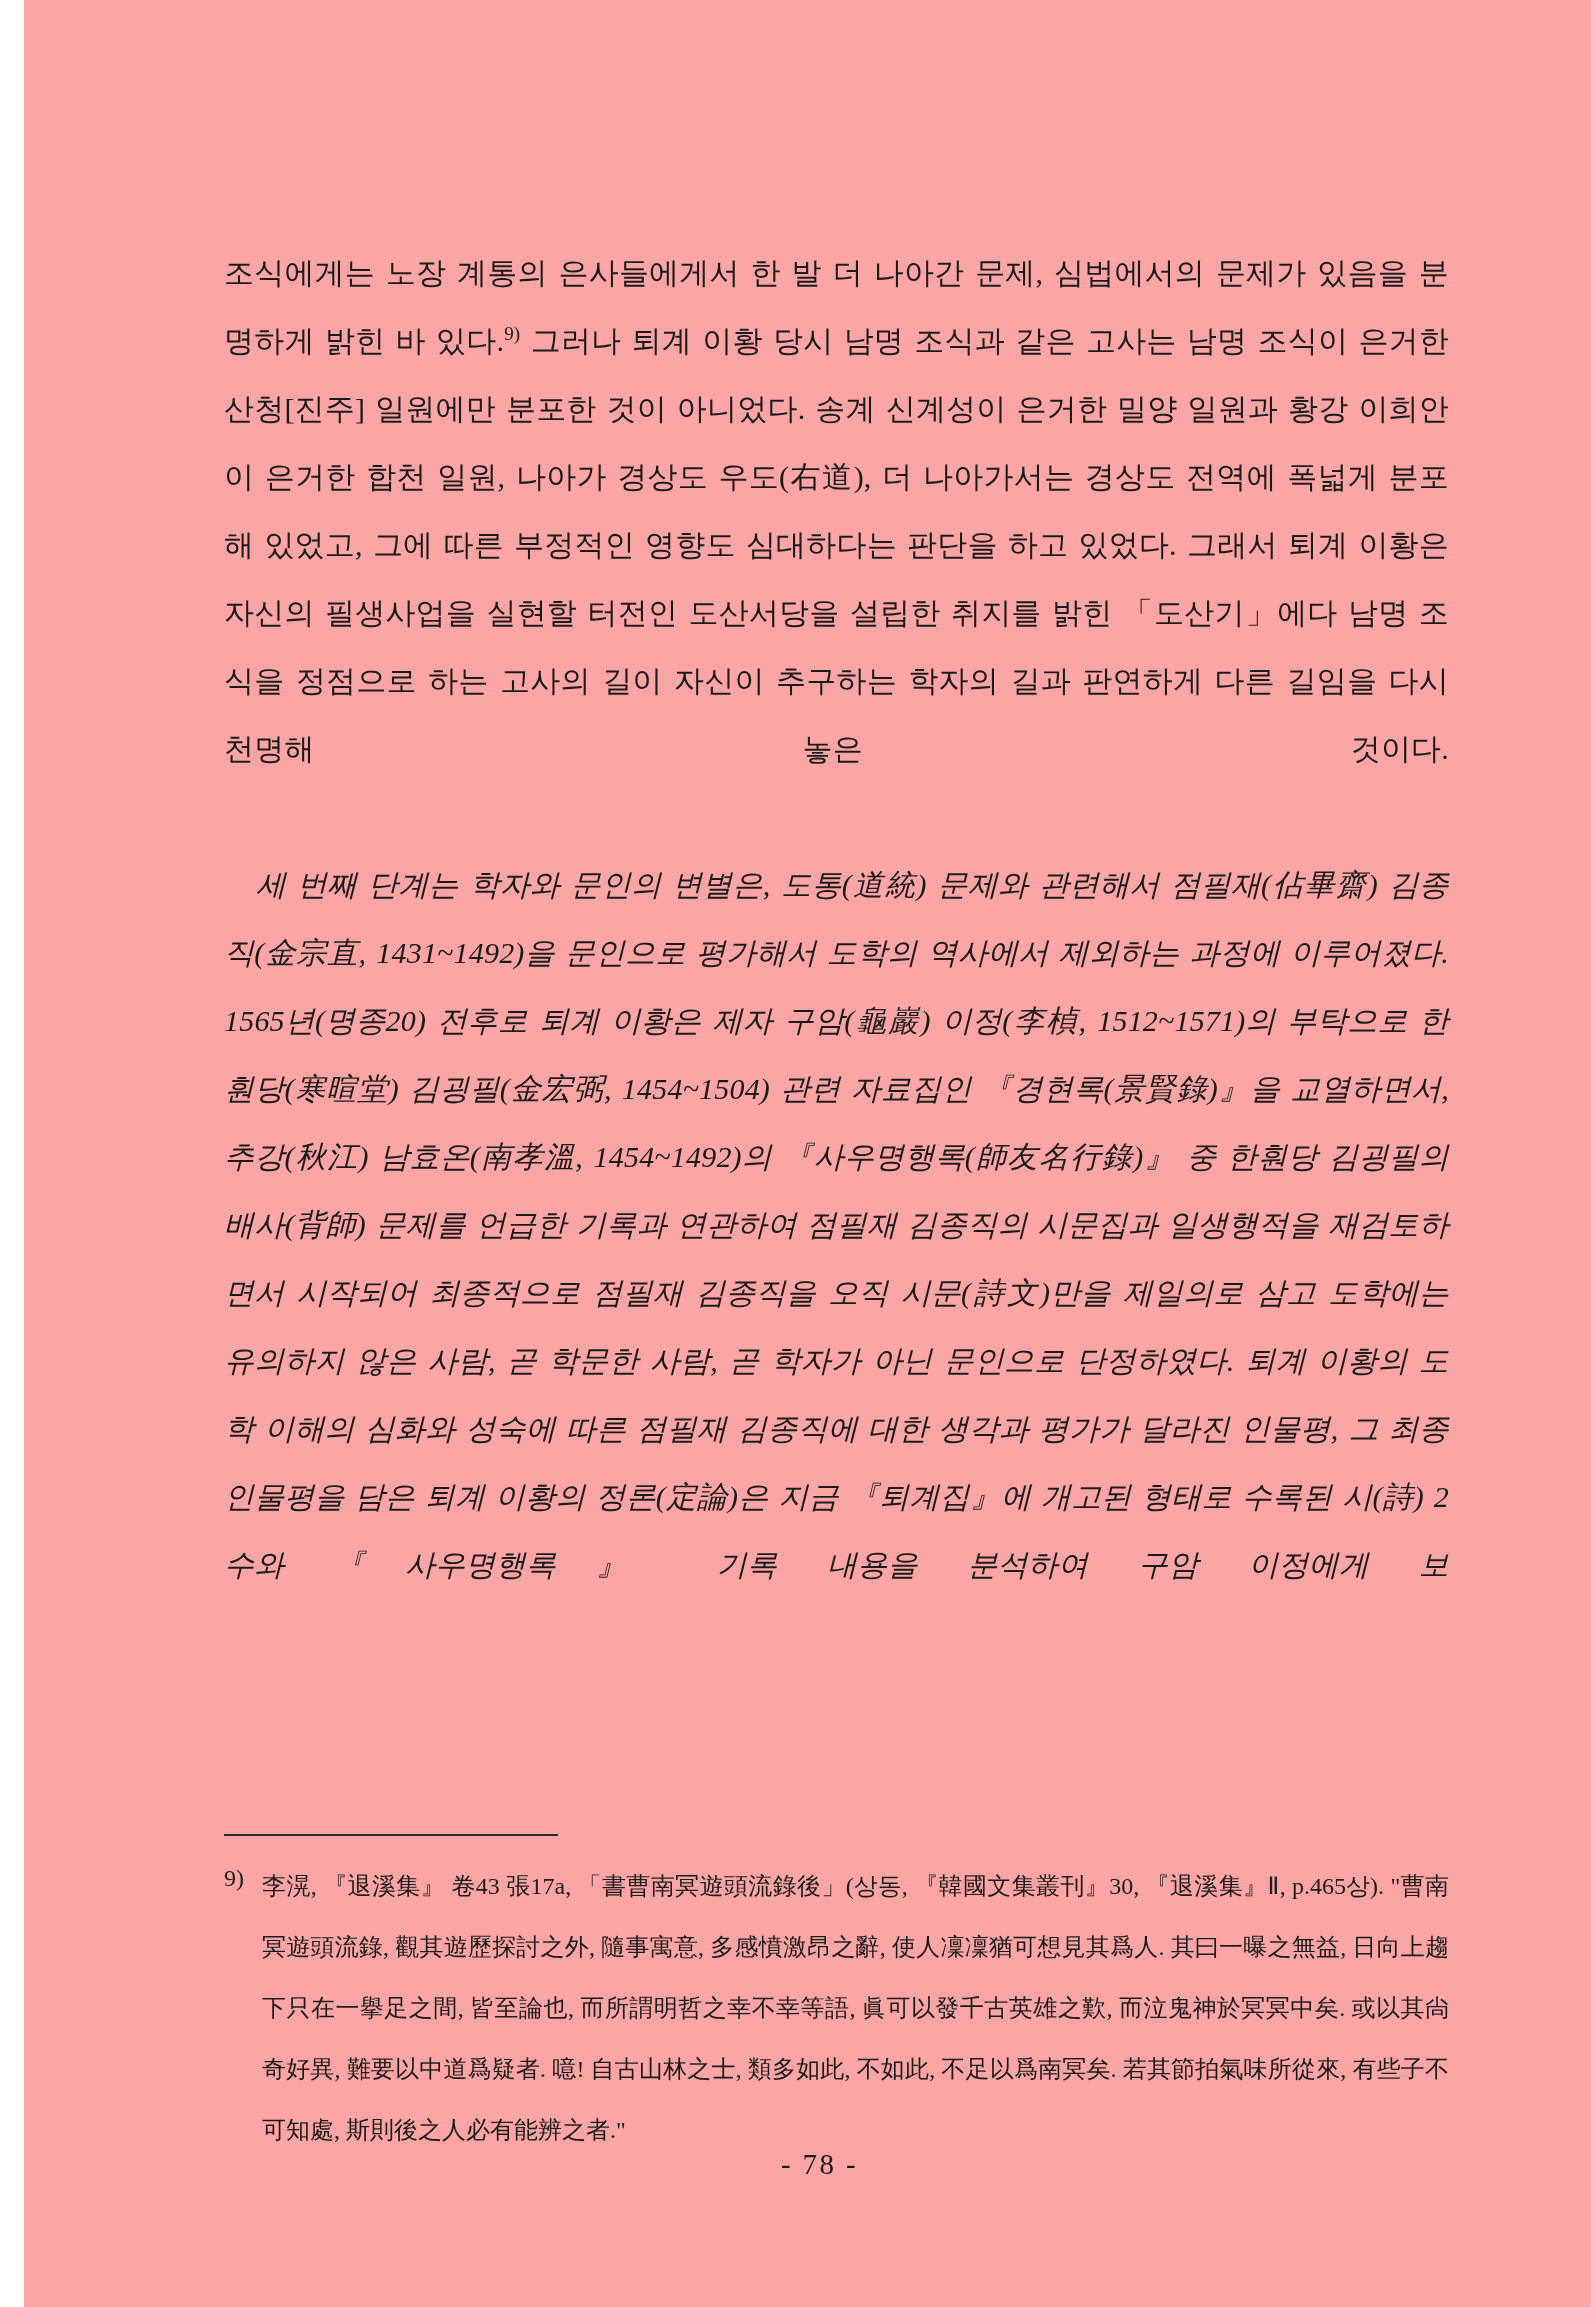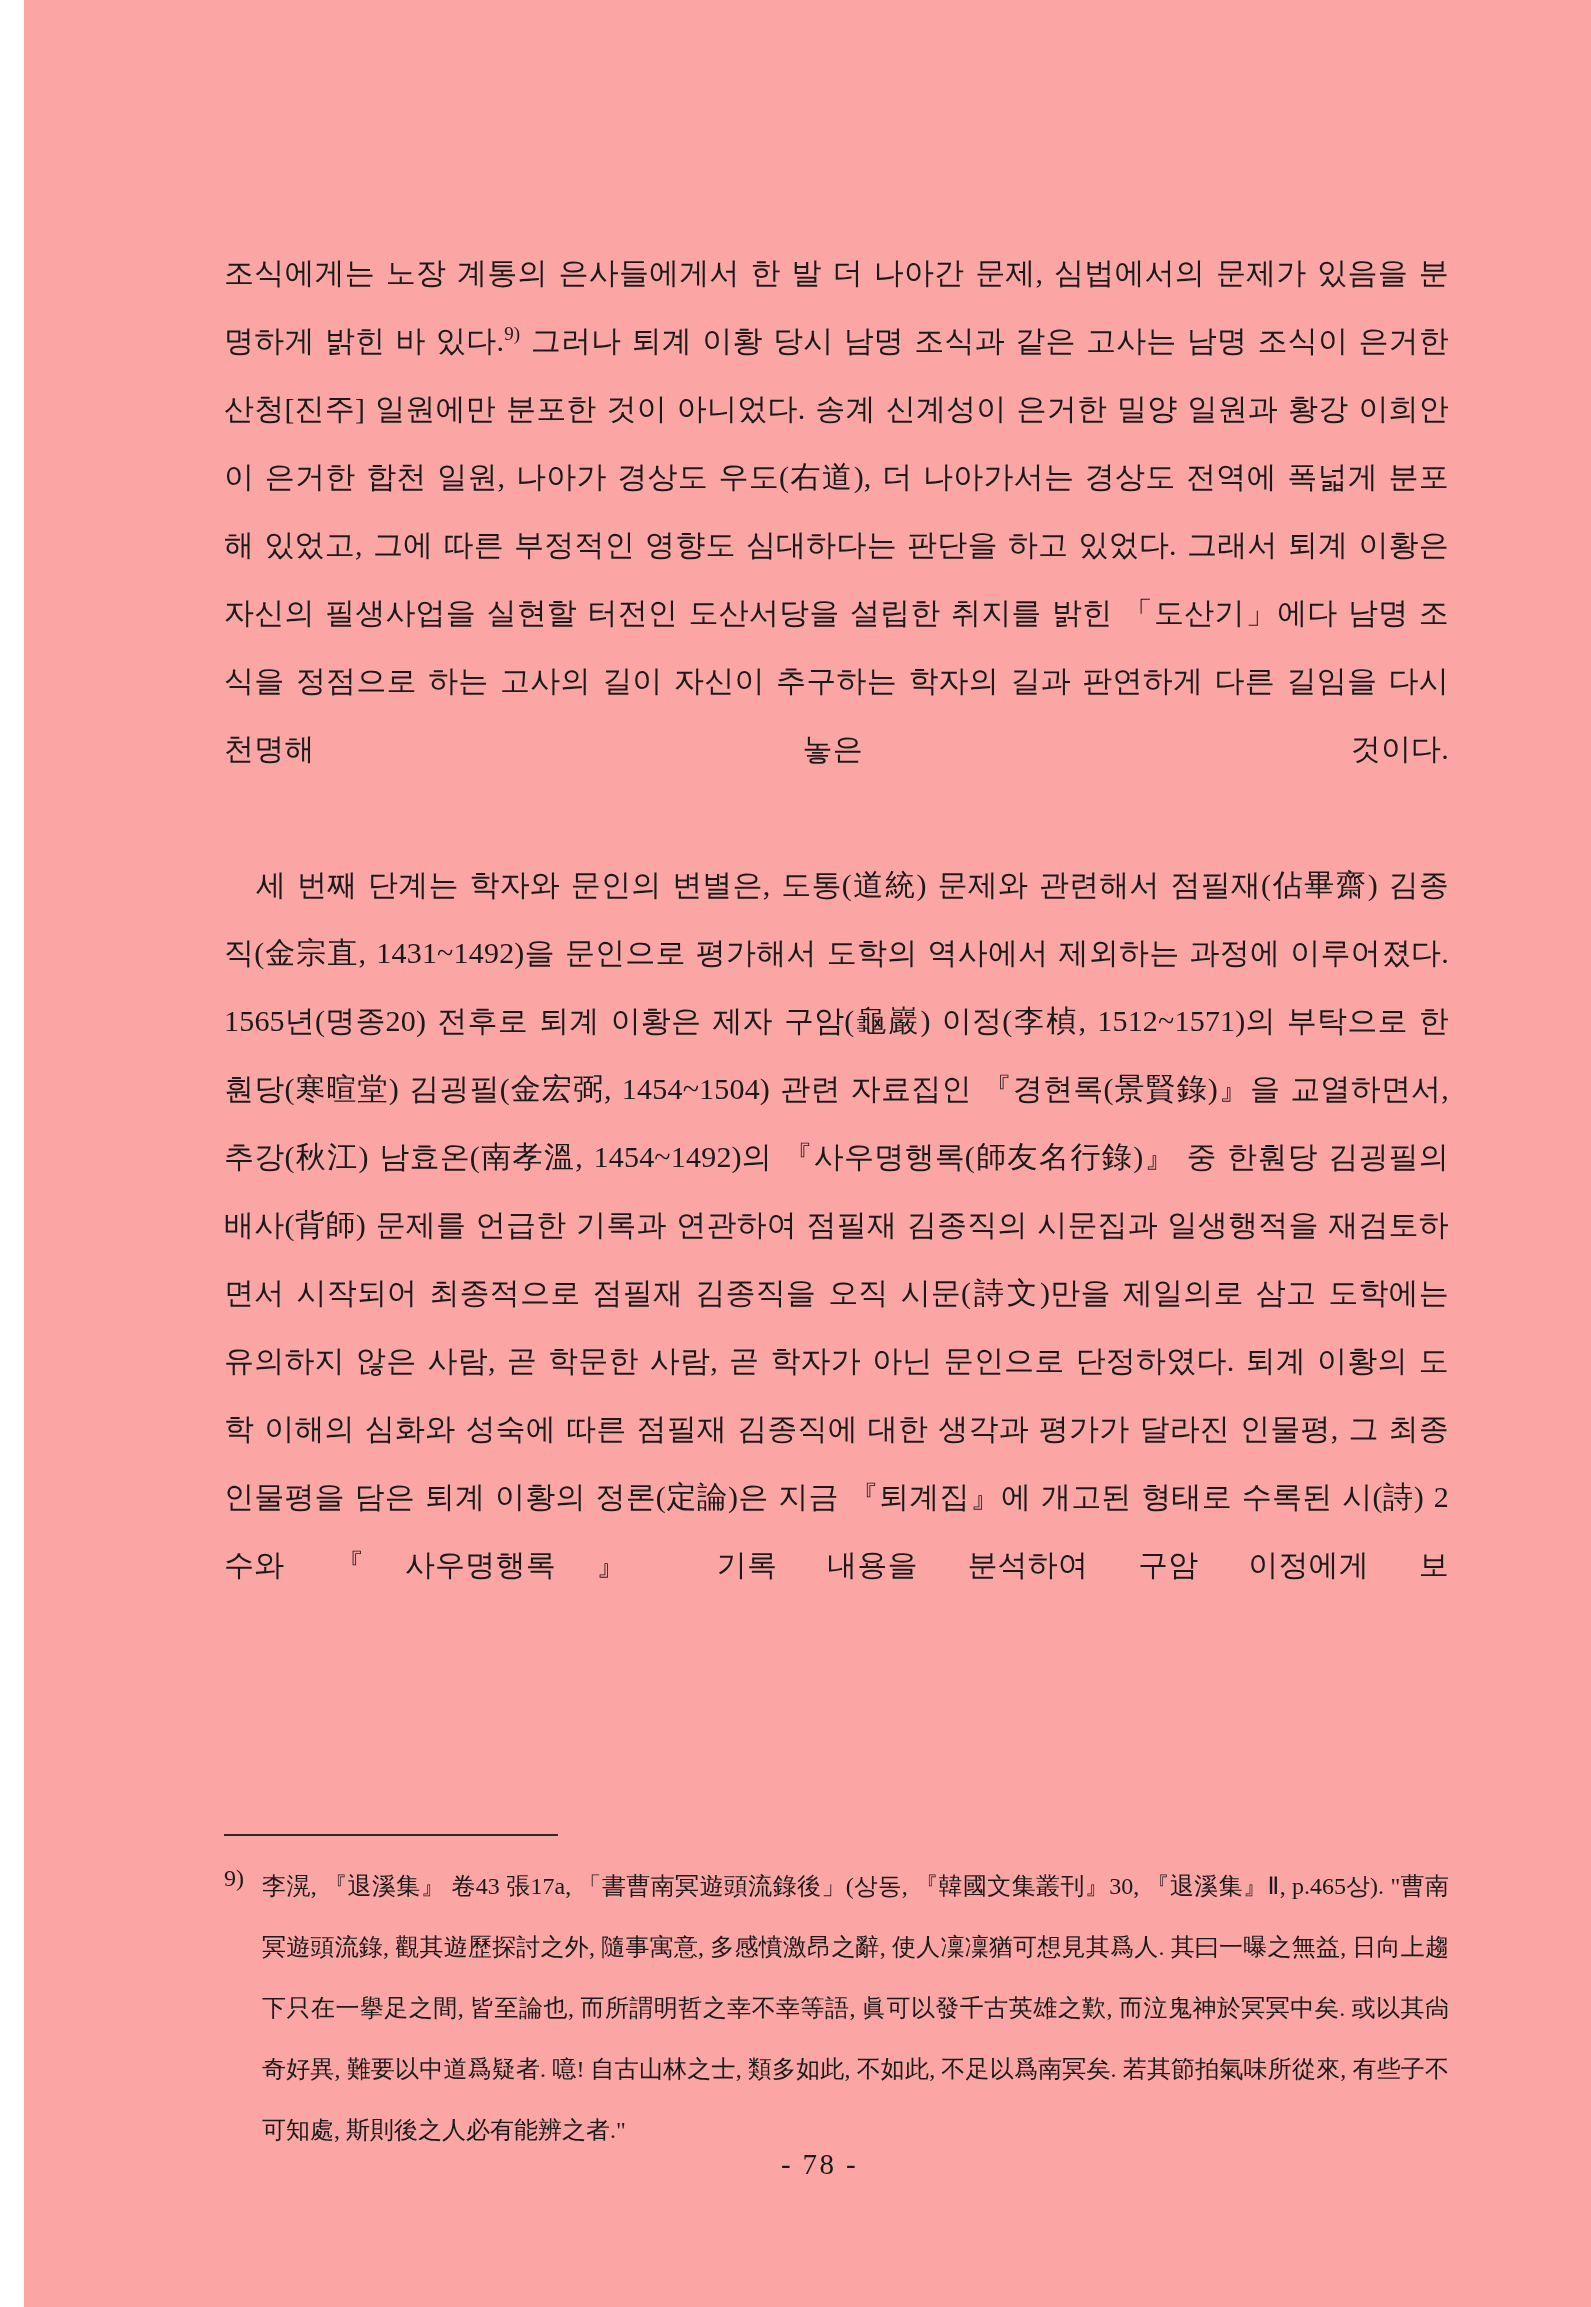--- a/index.html
+++ b/index.html
@@ -33,20 +33,21 @@
     margin: 0 0 0 0;
     font-size: 30px;
     line-height: 68px;
     text-align: justify;
     text-justify: inter-character;
     letter-spacing: 0.2px;
     word-spacing: 1.6px;
   }
   p.body-par.indent {
     text-indent: 32px;
+    font-style: italic;
   }
   
   p.body-par::after {
     content: "";
     display: inline-block;
     width: 100%;
   }
   sup.fn {
     font-size: 19px;
     vertical-align: super;

